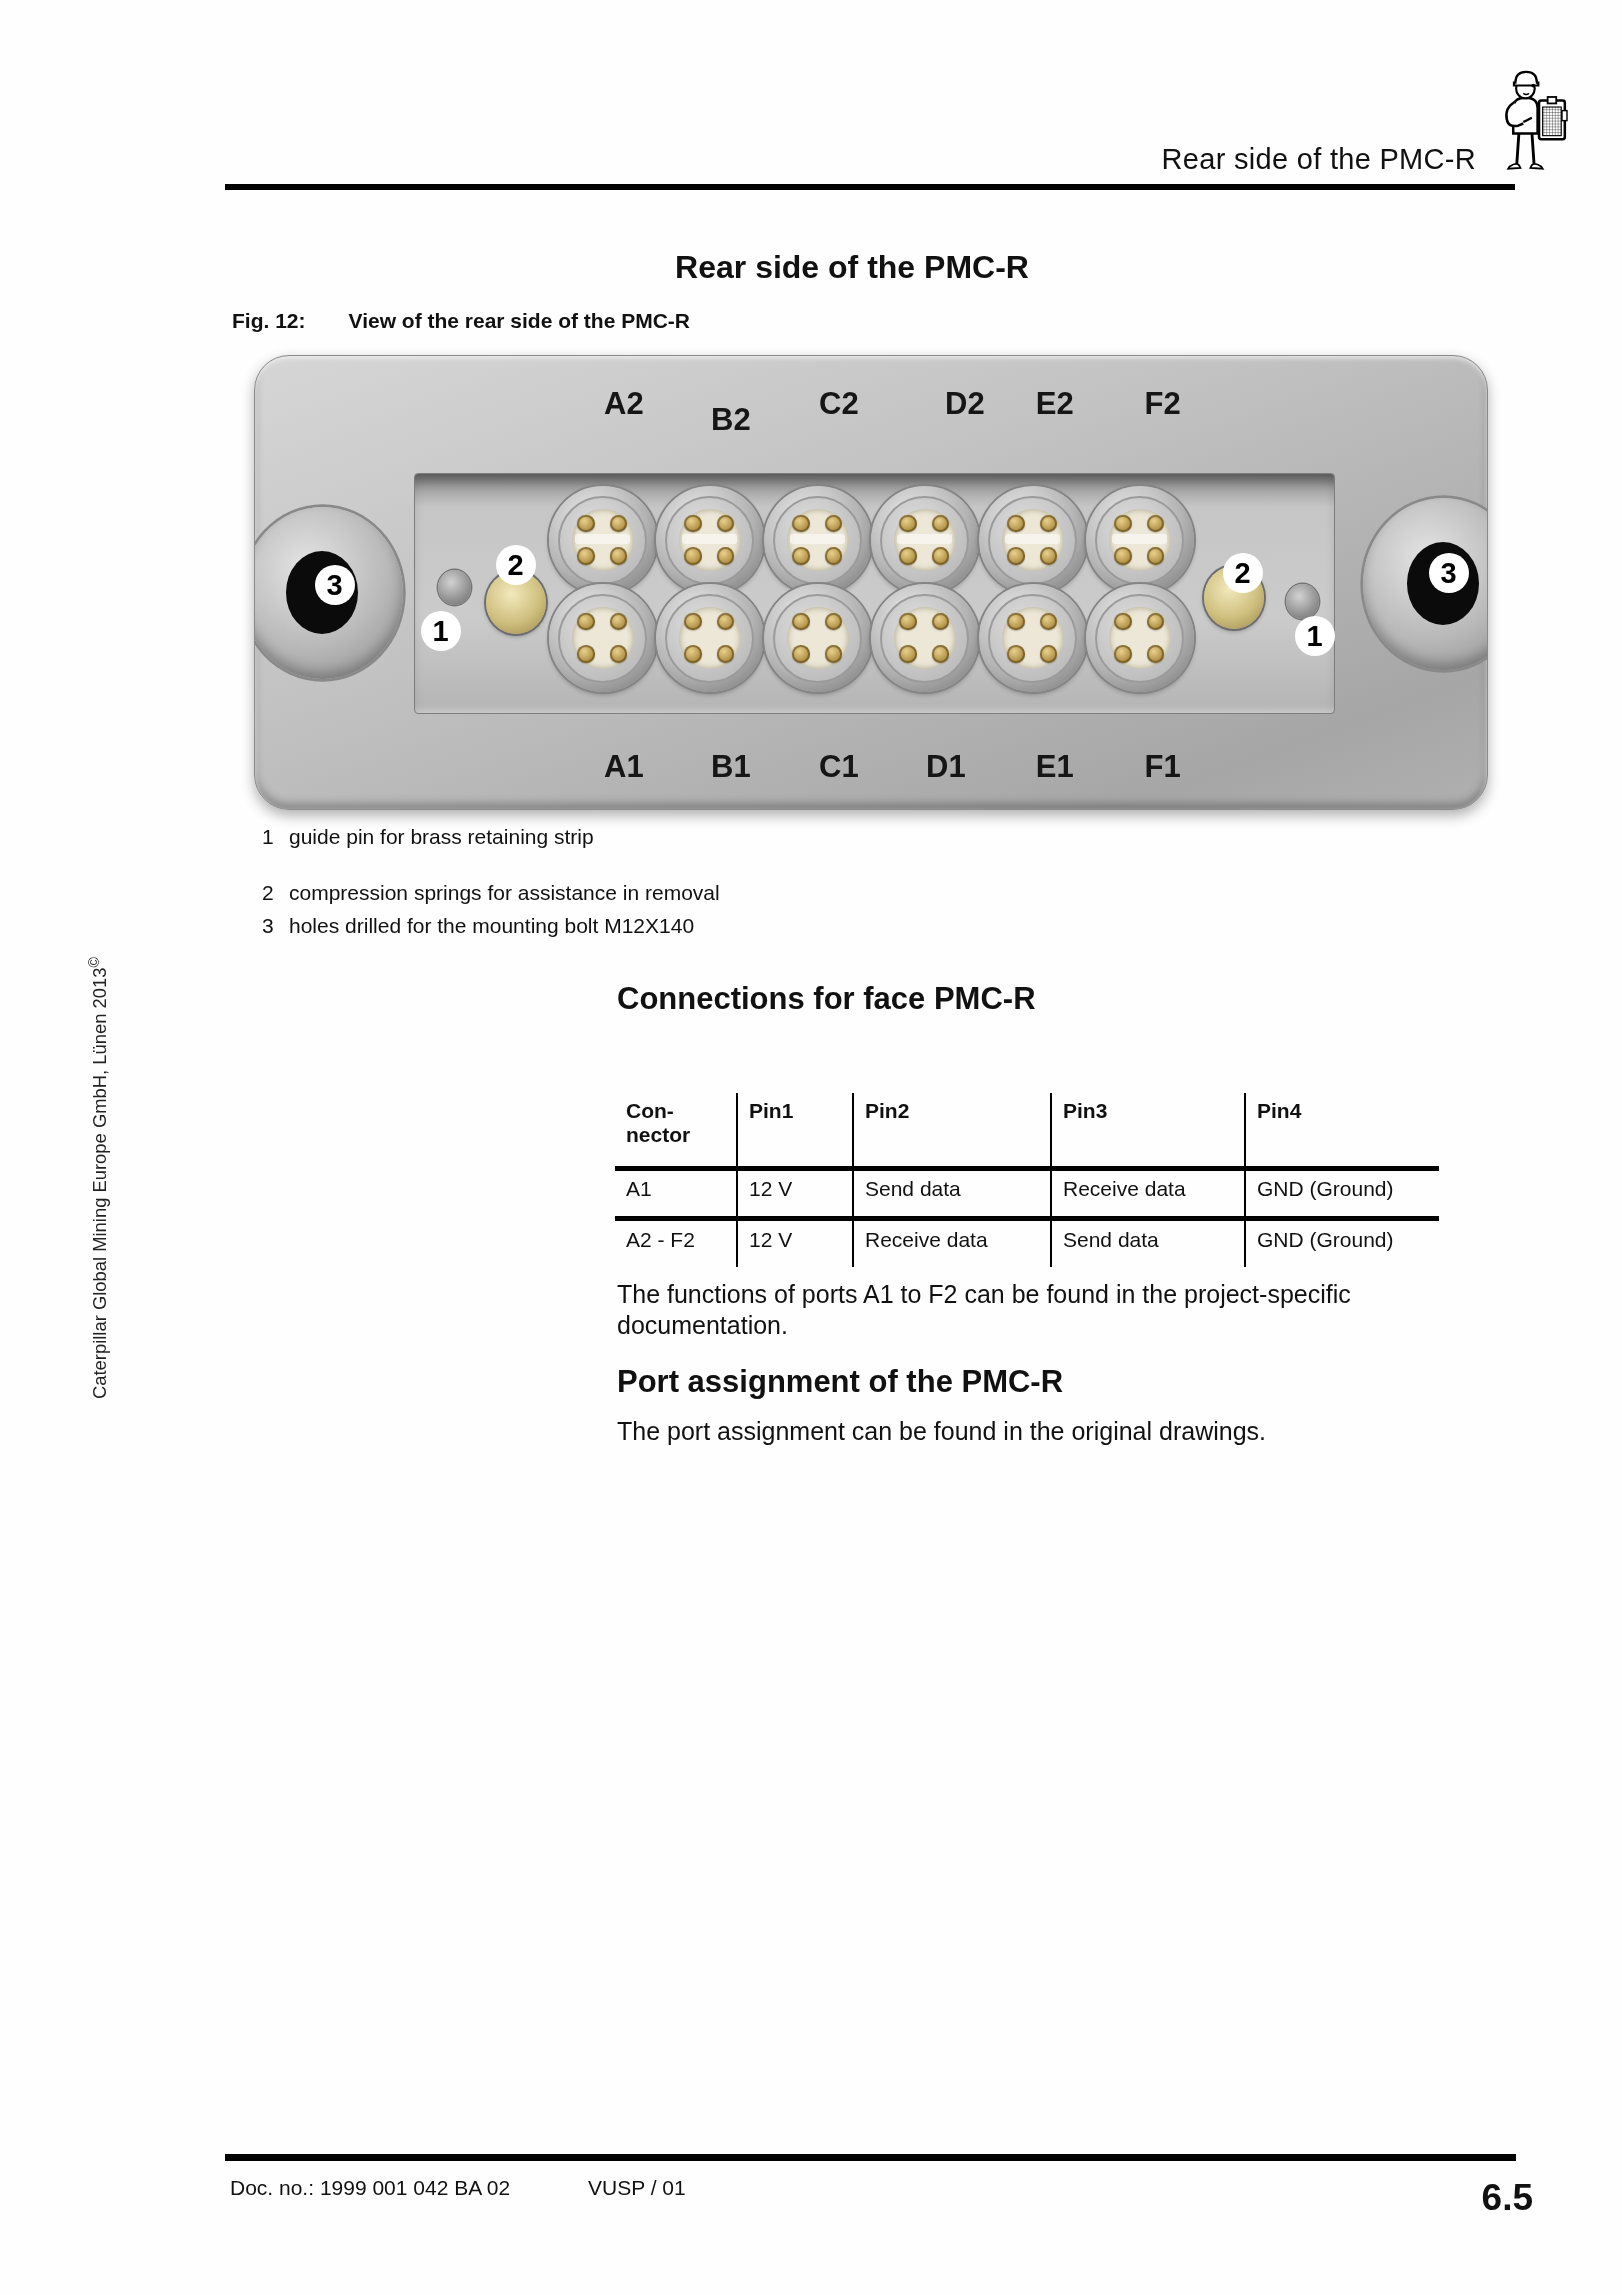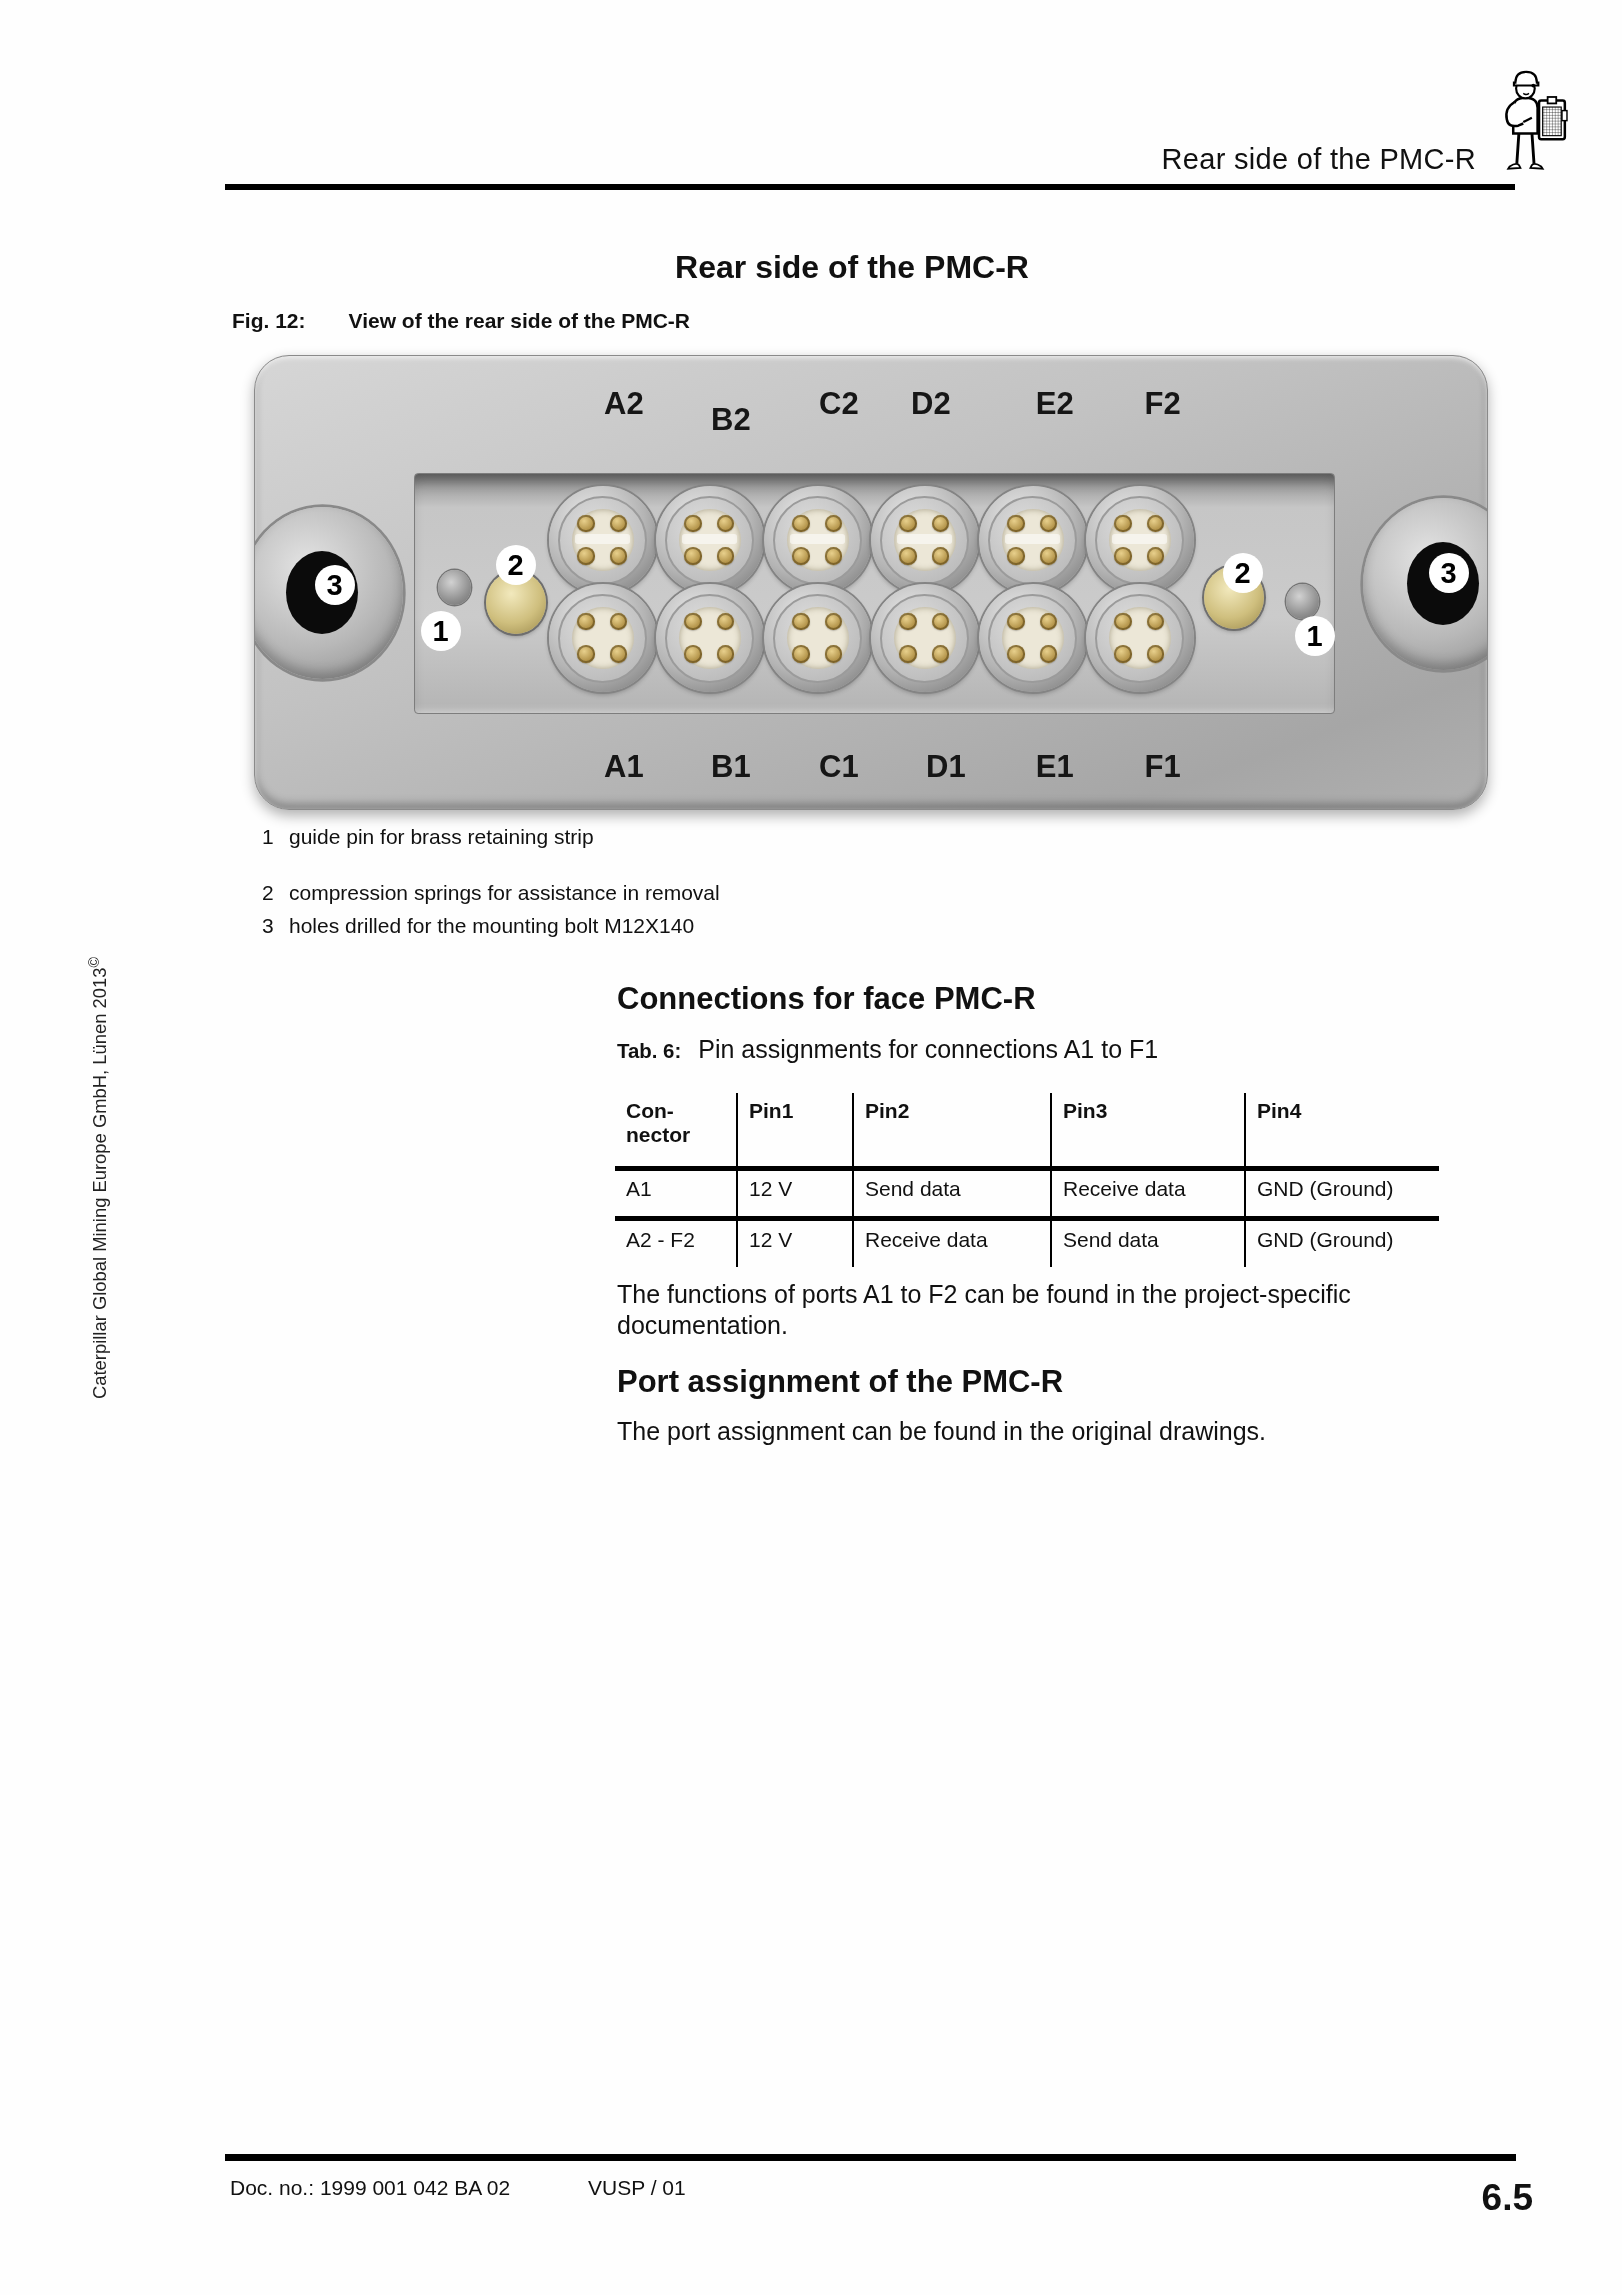--- a/index.html
+++ b/index.html
@@ -261,21 +261,21 @@
       <div class="callout" style="left:60px;top:209px;">3</div>
       <div class="callout" style="left:1174px;top:197px;">3</div>
       <div class="callout" style="left:241px;top:189px;">2</div>
       <div class="callout" style="left:968px;top:197px;">2</div>
       <div class="callout" style="left:166px;top:255px;">1</div>
       <div class="callout" style="left:1040px;top:260px;">1</div>
 
       <div class="fig-label" style="left:307px;top:30px;">A2</div>
       <div class="fig-label" style="left:414px;top:30px;margin-top:16px;">B2</div>
       <div class="fig-label" style="left:522px;top:30px;">C2</div>
-      <div class="fig-label" style="left:614px;top:30px;">D2</div>
+      <div class="fig-label" style="left:648px;top:30px;">D2</div>
       <div class="fig-label" style="left:737px;top:30px;">E2</div>
       <div class="fig-label" style="left:844px;top:30px;">F2</div>
       <div class="fig-label" style="left:307px;top:393px;">A1</div>
       <div class="fig-label" style="left:414px;top:393px;">B1</div>
       <div class="fig-label" style="left:522px;top:393px;">C1</div>
       <div class="fig-label" style="left:629px;top:393px;">D1</div>
       <div class="fig-label" style="left:737px;top:393px;">E1</div>
       <div class="fig-label" style="left:844px;top:393px;">F1</div>
     </div>
   </div>
@@ -284,23 +284,20 @@
     <span class="lnum">1</span><span>guide pin for brass retaining strip</span>
   </div>
   <div class="legend-row" style="top:881px;">
     <span class="lnum">2</span><span>compression springs for assistance in removal</span>
   </div>
   <div class="legend-row" style="top:914px;">
     <span class="lnum">3</span><span>holes drilled for the mounting bolt M12X140</span>
   </div>
 
   <div class="h2" style="top:981px;">Connections for face PMC-R</div>
-  <div class="tab-row">
-    <span class="tab-label">Tab. 6:</span><span class="tab-caption">Pin assignments for connections A1 to F1</span>
-  </div>
 
   <table class="pin-table">
     <colgroup>
         <col style="width:122px">
         <col style="width:116px">
         <col style="width:198px">
         <col style="width:194px">
         <col style="width:194px">
       </colgroup>
     <thead>

